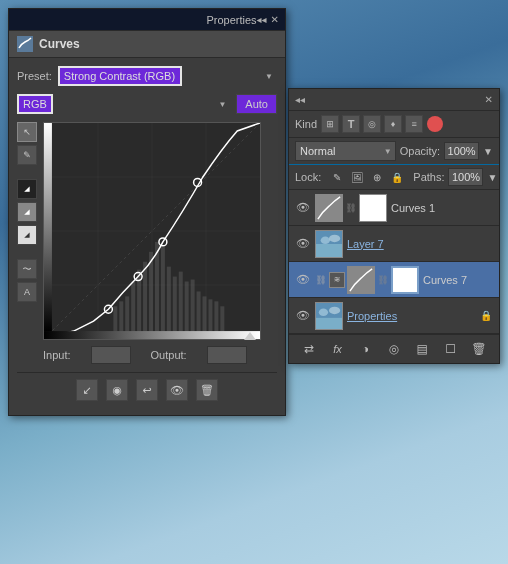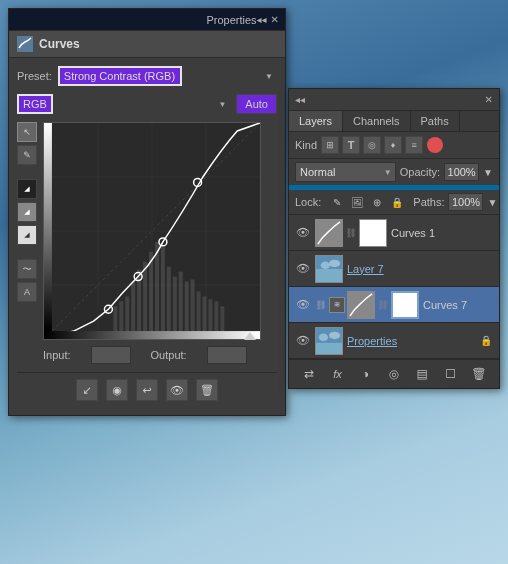--- a/index.html
+++ b/index.html
@@ -311,21 +311,21 @@
       background: #e05050;
       border-radius: 50%;
       cursor: pointer;
     }
 
     .blend-row {
       display: flex;
       align-items: center;
       padding: 3px 6px;
       gap: 4px;
-      border-bottom: 5px solid #0369a1;
+      border-bottom: 1px solid #0369a1;
     }
 
     .blend-dropdown-wrapper {
       flex: 1;
       position: relative;
     }
 
     .blend-dropdown {
       width: 100%;
       background: #555;
@@ -676,25 +676,20 @@
 <div class="layers-panel">
   <div class="layers-titlebar">
     <div style="display:flex; gap:3px; align-items:center;">
       <span class="title-btn">◂◂</span>
     </div>
     <div style="display:flex; gap:4px;">
       <span class="title-btn">✕</span>
     </div>
   </div>
 
-  <div class="layers-tabs">
-    <div class="layer-tab active">Layers</div>
-    <div class="layer-tab">Channels</div>
-    <div class="layer-tab">Paths</div>
-  </div>
 
   <div class="layers-filter-row">
     <span class="filter-label">Kind</span>
     <div class="filter-icons">
       <div class="filter-icon-btn">⊞</div>
       <div class="filter-icon-btn" style="font-weight:bold; font-size:11px;">T</div>
       <div class="filter-icon-btn">◎</div>
       <div class="filter-icon-btn">♦</div>
       <div class="filter-icon-btn">≡</div>
     </div>

